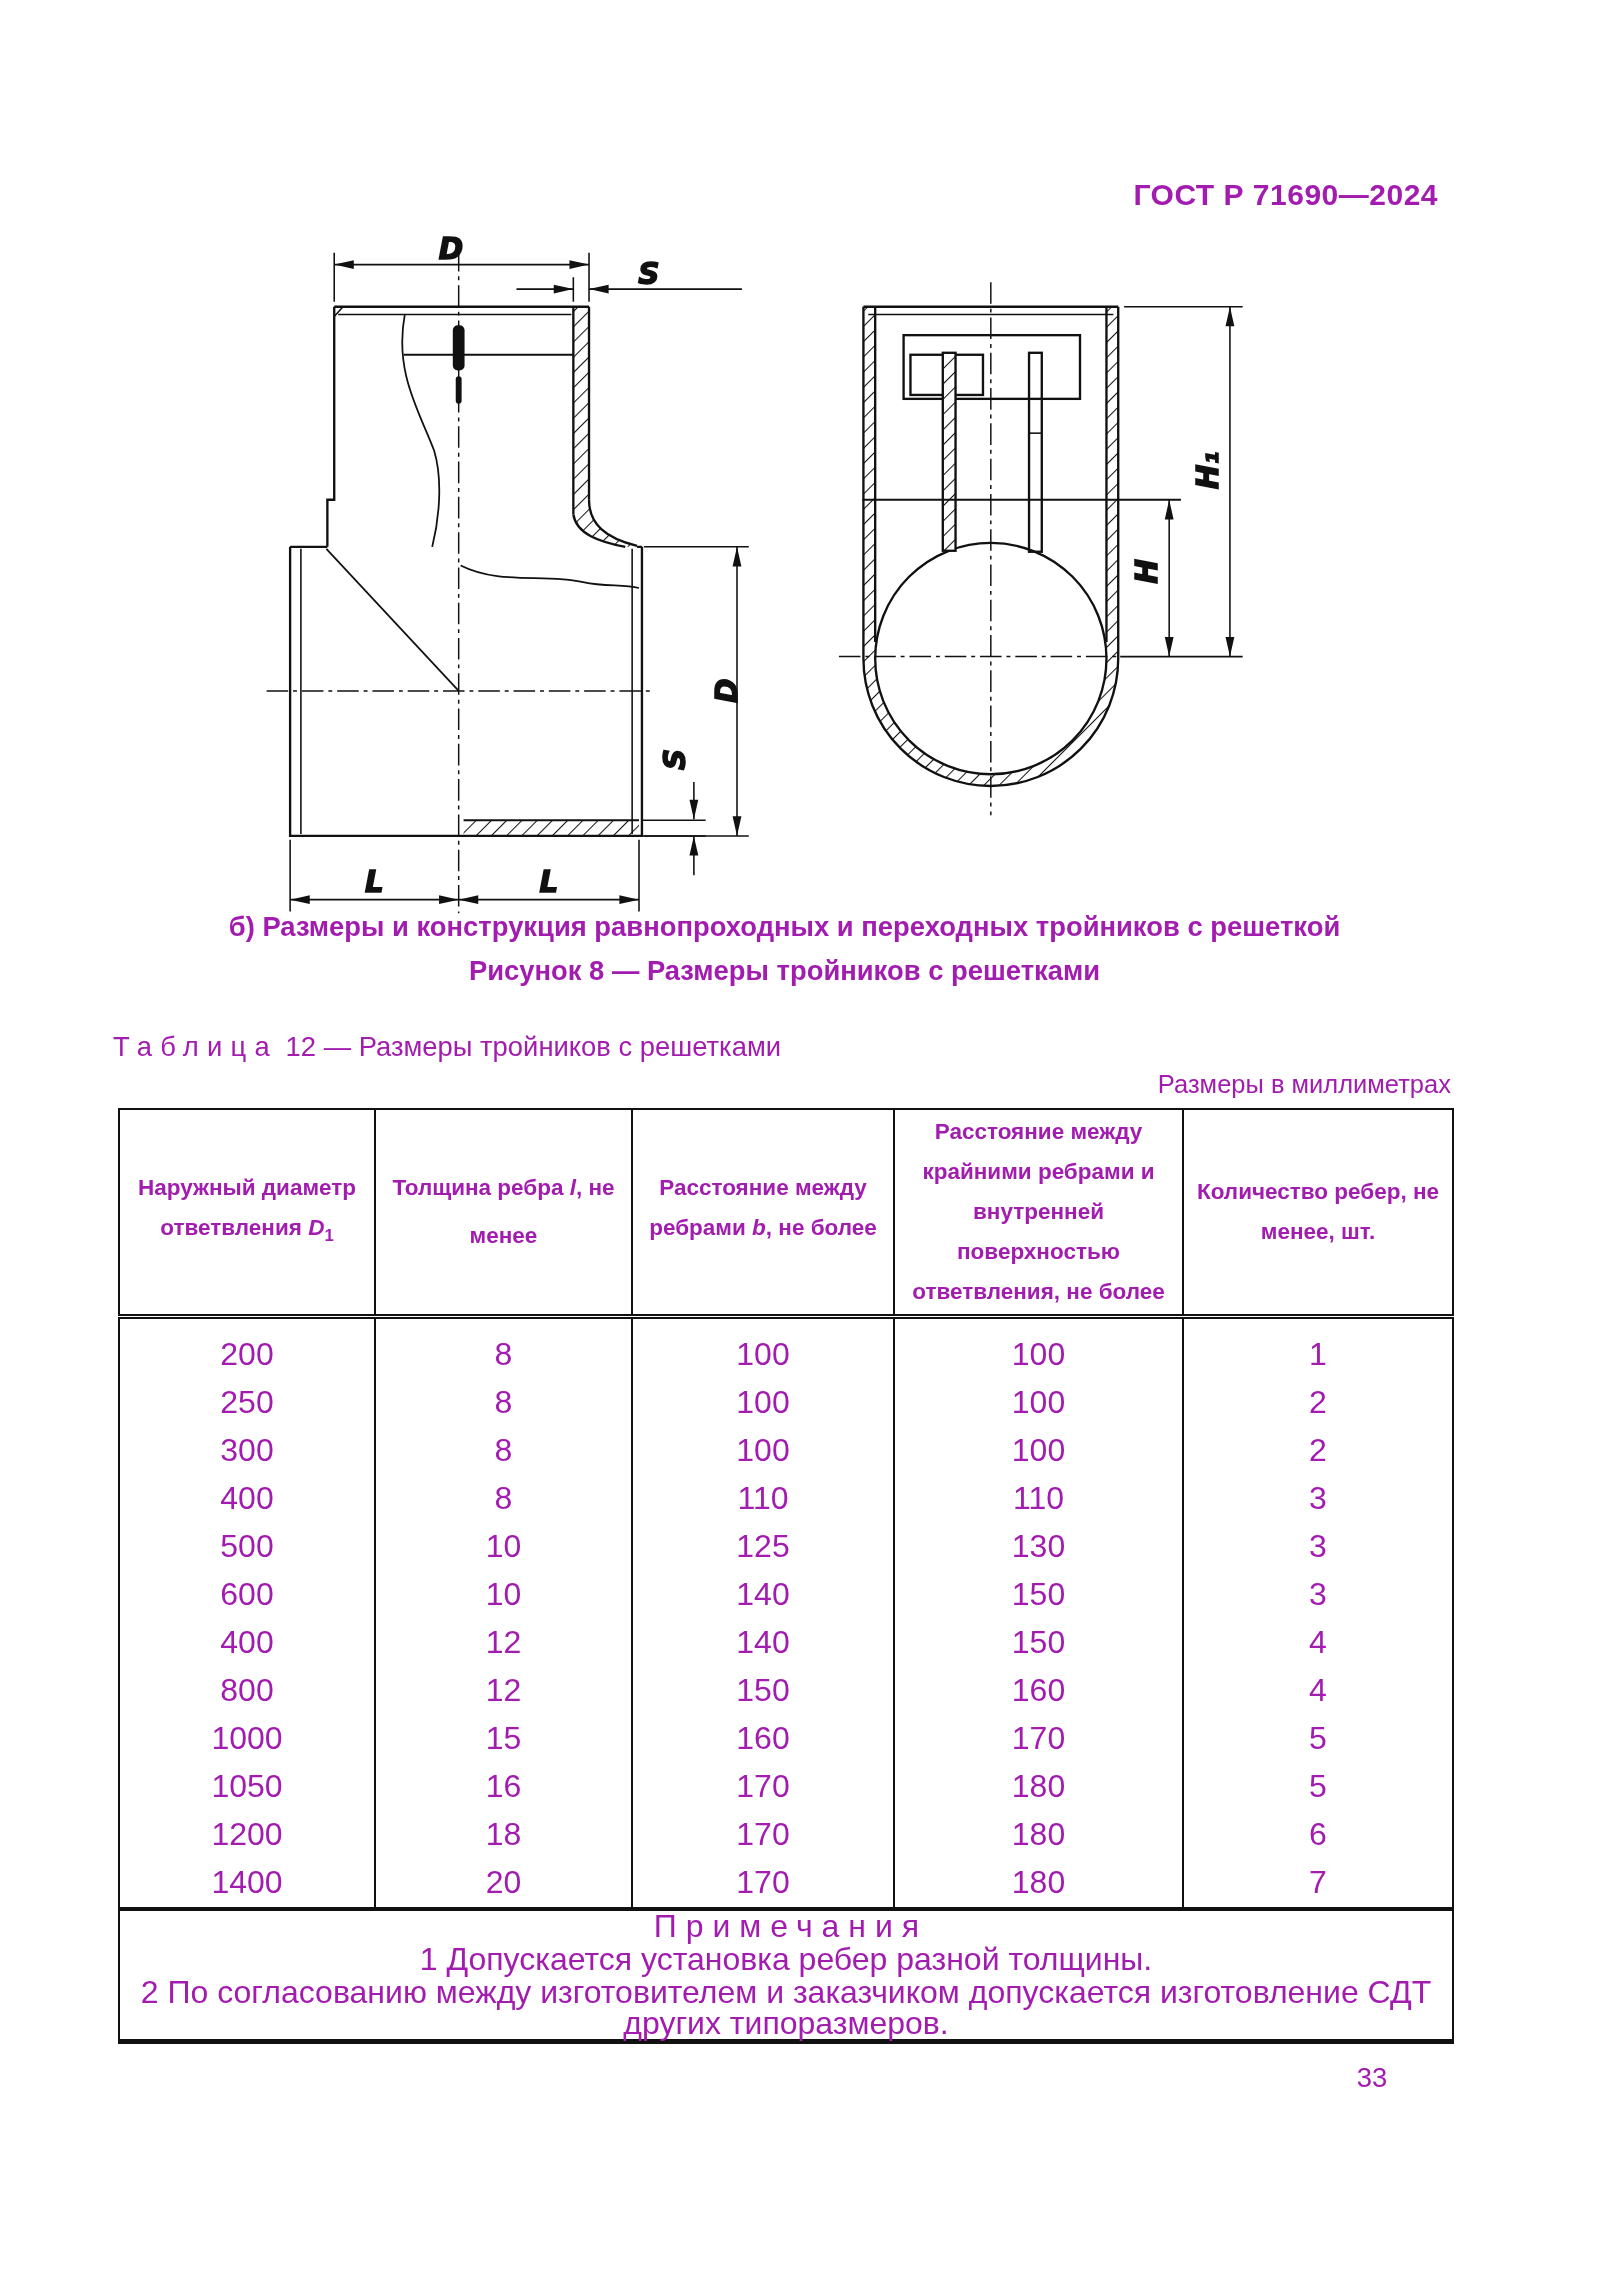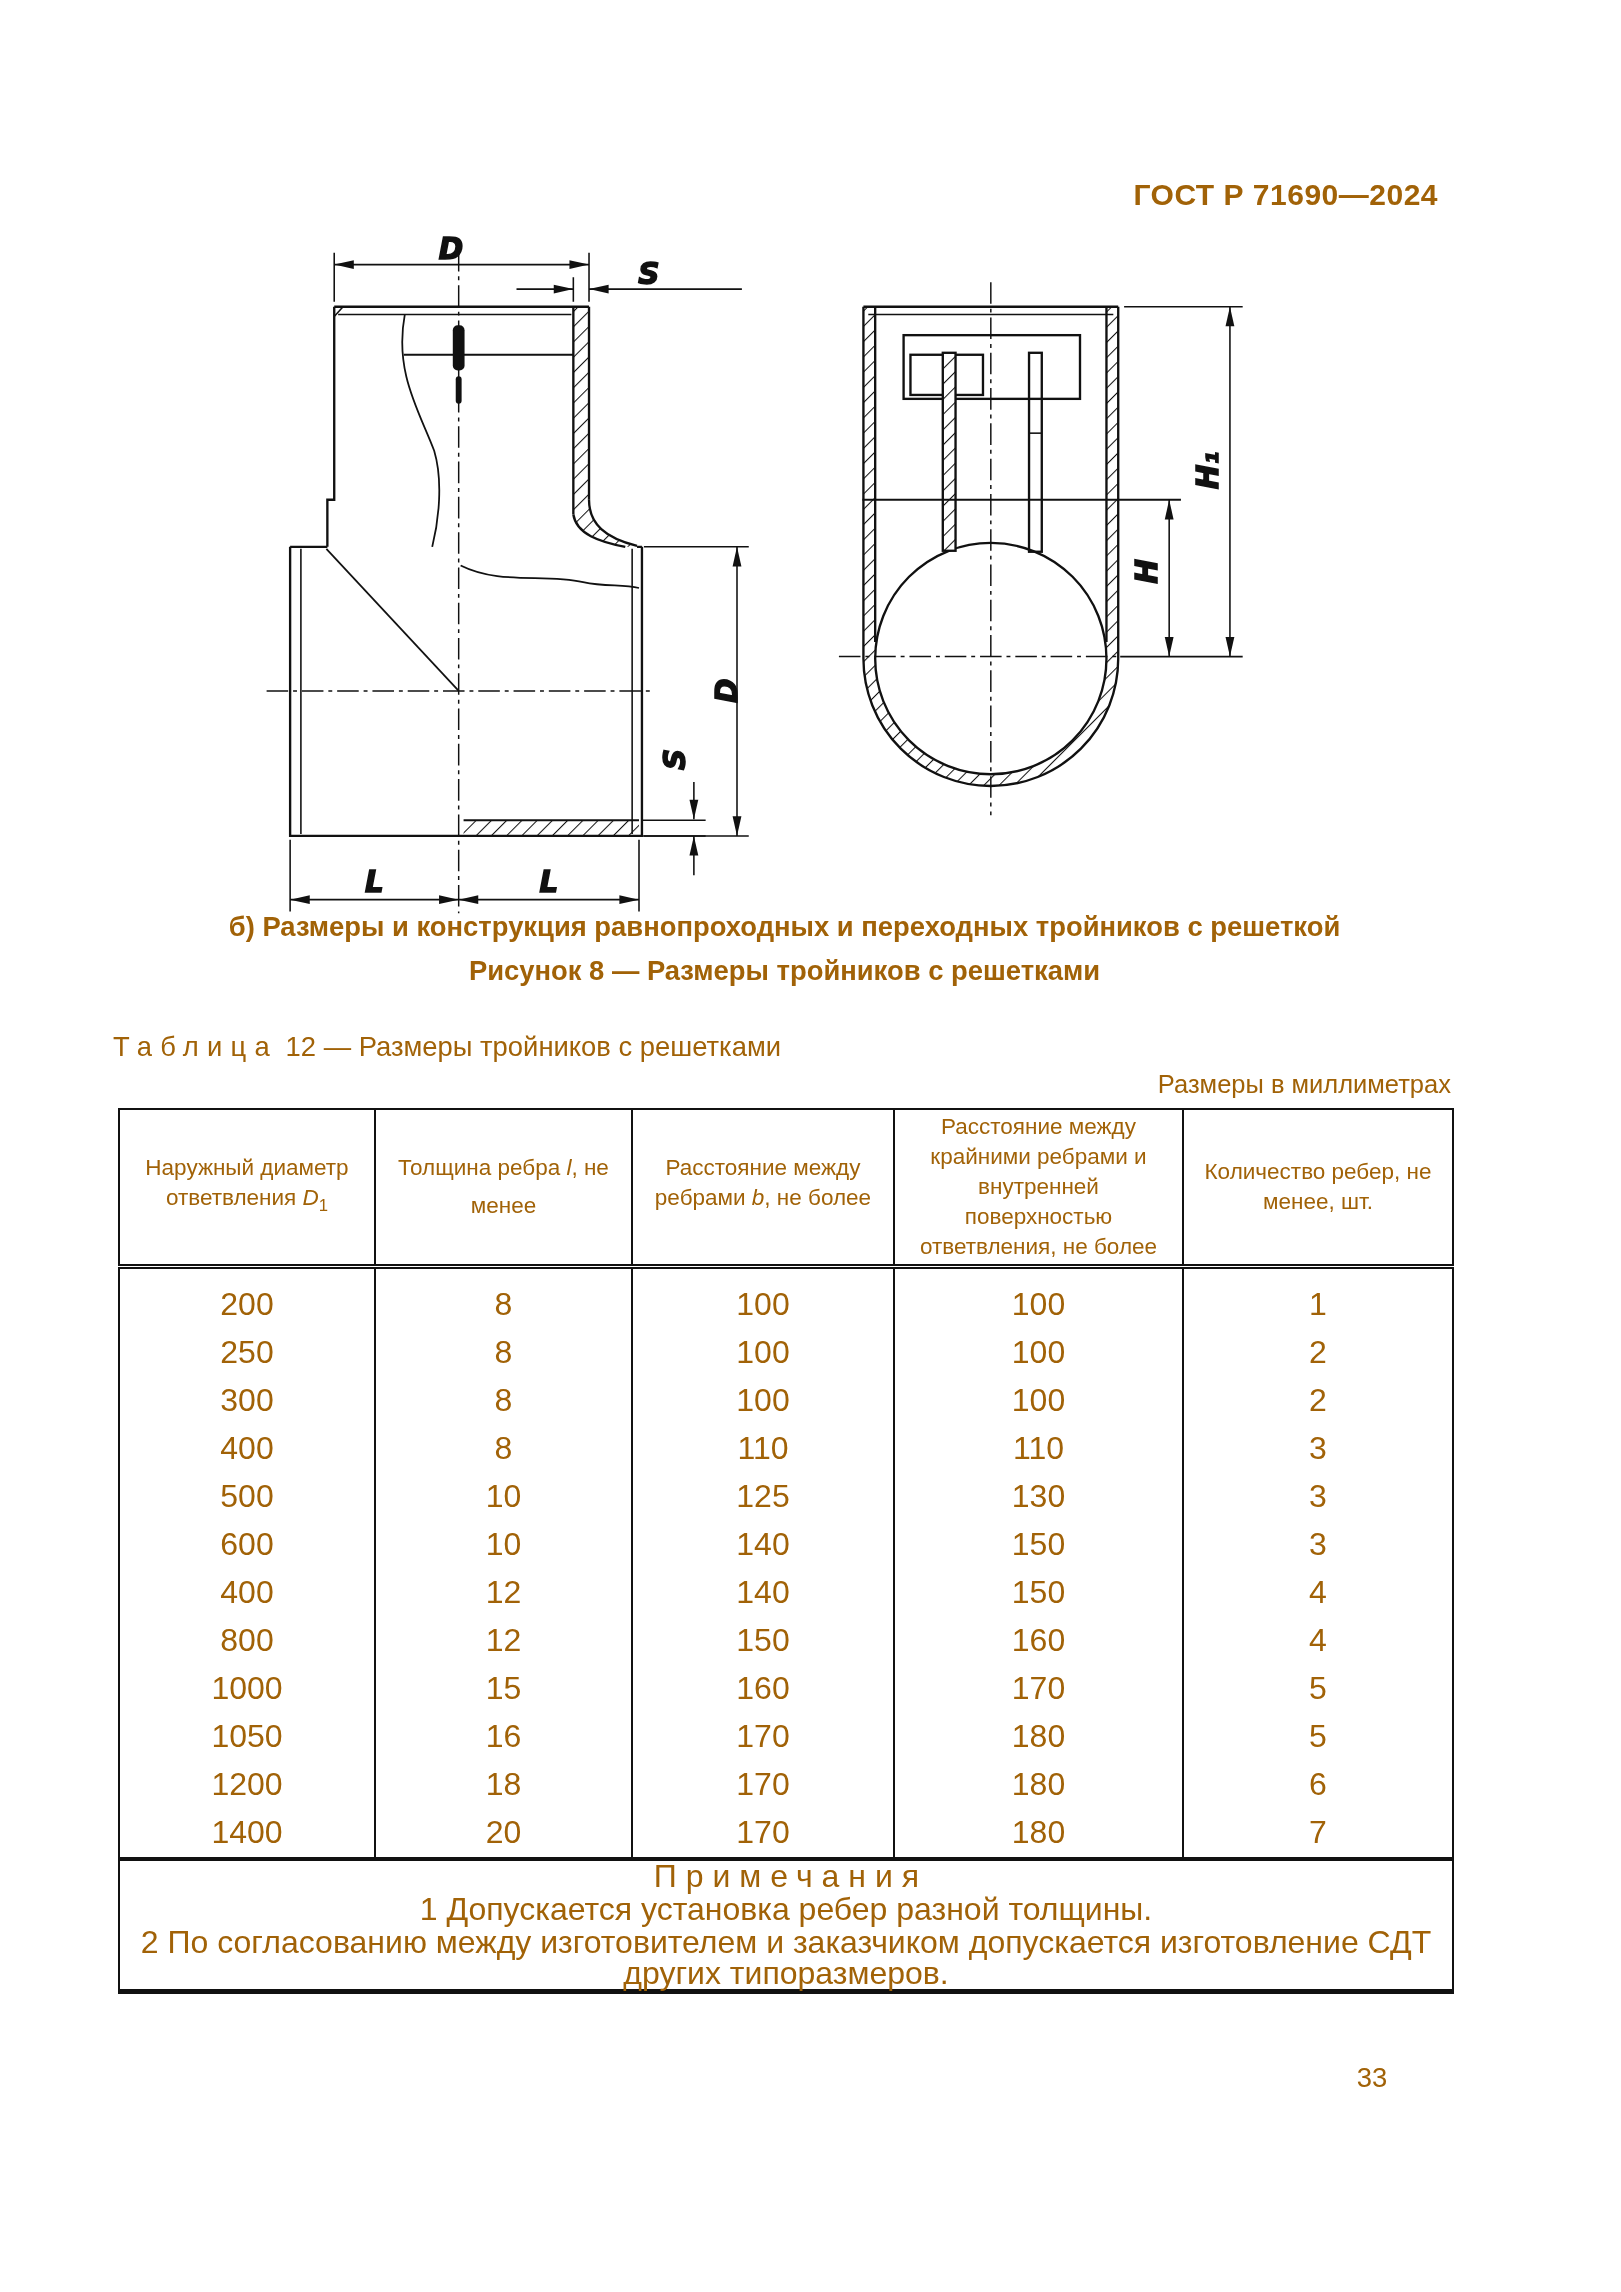--- a/index.html
+++ b/index.html
@@ -1,33 +1,33 @@
 <!DOCTYPE html>
 <html><head>
 <meta charset="utf-8">
 <style>
   html,body{margin:0;padding:0;background:#888;}
   .page{position:relative;width:1621px;height:2293px;background:#ffffff;
-        font-family:"Liberation Sans",sans-serif;color:#a16207;overflow:hidden;}
+        font-family:"Liberation Sans",sans-serif;color:#a21caf;overflow:hidden;}
   .abs{position:absolute;}
   .std-header{top:178px;left:686px;width:752px;text-align:right;
               font-size:30px;font-weight:bold;letter-spacing:0.5px;}
   .fig-caption{left:118px;width:1333px;text-align:center;font-size:27.4px;font-weight:bold;}
   .cap-b{top:911px;}
   .cap-fig{top:955px;}
   .tbl-title{top:1031px;left:113px;width:1338px;font-size:27.4px;}
   .sp{letter-spacing:.30em;}
   .tbl-units{top:1070px;left:118px;width:1333px;text-align:right;font-size:25.5px;}
   .page-num{top:2062px;left:1313px;width:118px;text-align:center;font-size:27.4px;}
 
   .tbl-wrap{top:1108px;left:118px;width:1333px;}
   table.gt{border-collapse:collapse;table-layout:fixed;width:1333px;
            border:2.9px solid #111;border-bottom:5.9px solid #111;}
   table.gt th{border-left:2.5px solid #111;border-right:2.5px solid #111;
-      border-bottom:5.9px double #111;font-weight:normal;font-size:22.5px;line-height:30px;
+      border-bottom:5.9px double #111;font-weight:bold;font-size:22.5px;line-height:40px;
       height:114px;padding:2px 7.8px;text-align:center;vertical-align:middle;}
   table.gt td{border-left:2.5px solid #111;border-right:2.5px solid #111;
       font-size:32px;height:48px;text-align:center;vertical-align:middle;padding:0;}
   table.gt tbody tr:first-child td{padding-top:11.8px;}
   table.gt tbody tr.last td{border-bottom:4.9px solid #111;}
   td.notes{font-size:26.5px;text-align:left;line-height:31px;
            padding:9.8px 13.7px 15.7px 74px;height:auto;}
   .note-title{letter-spacing:.28em;margin-left:9.8px;}
   .note-line{margin-top:2px;}
   .sym{font-style:italic;}

